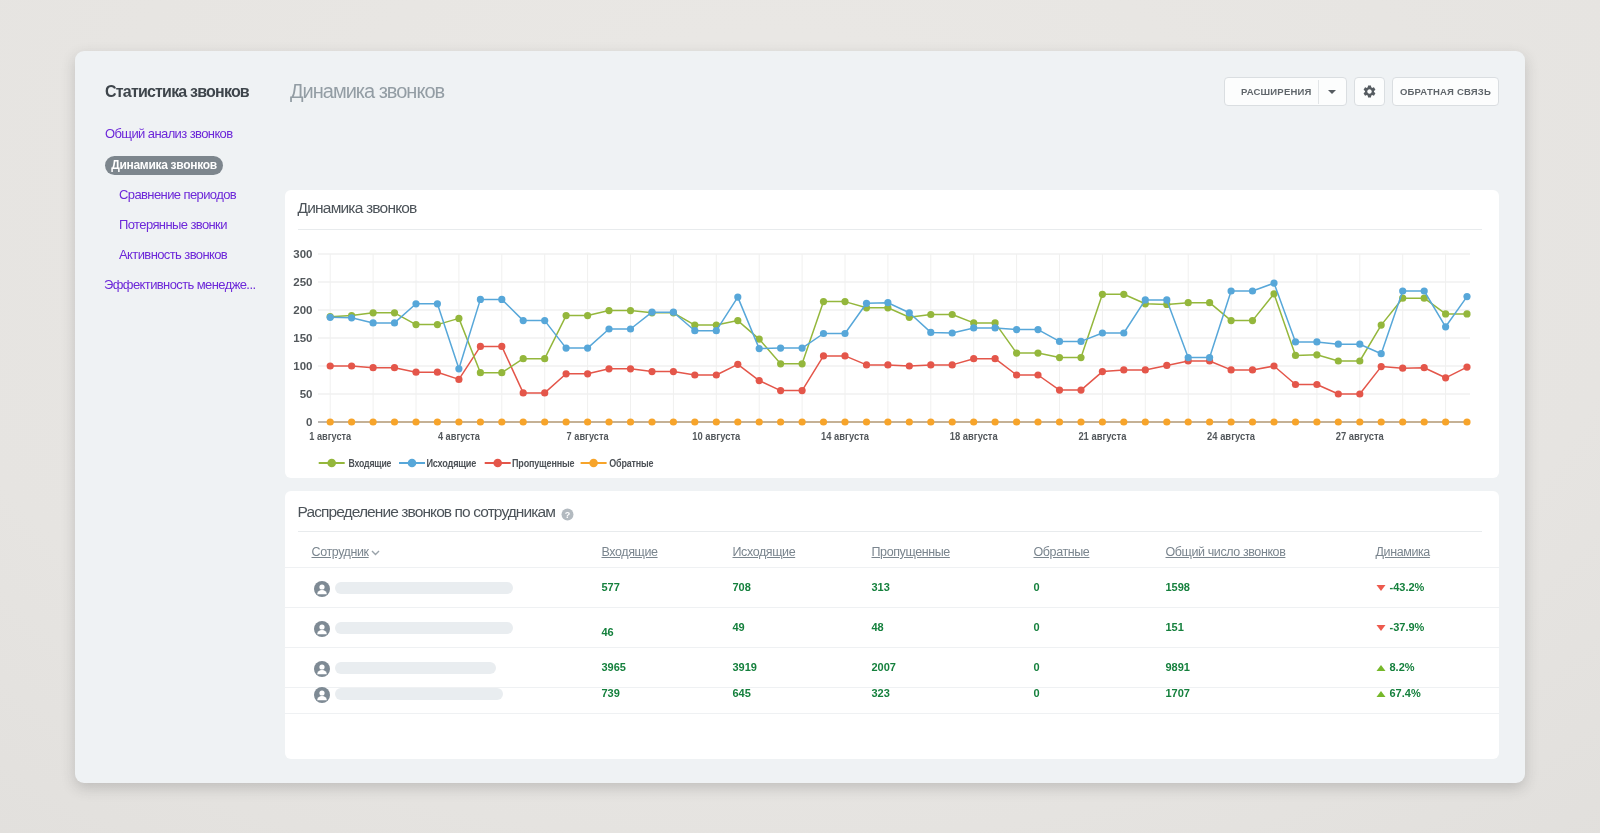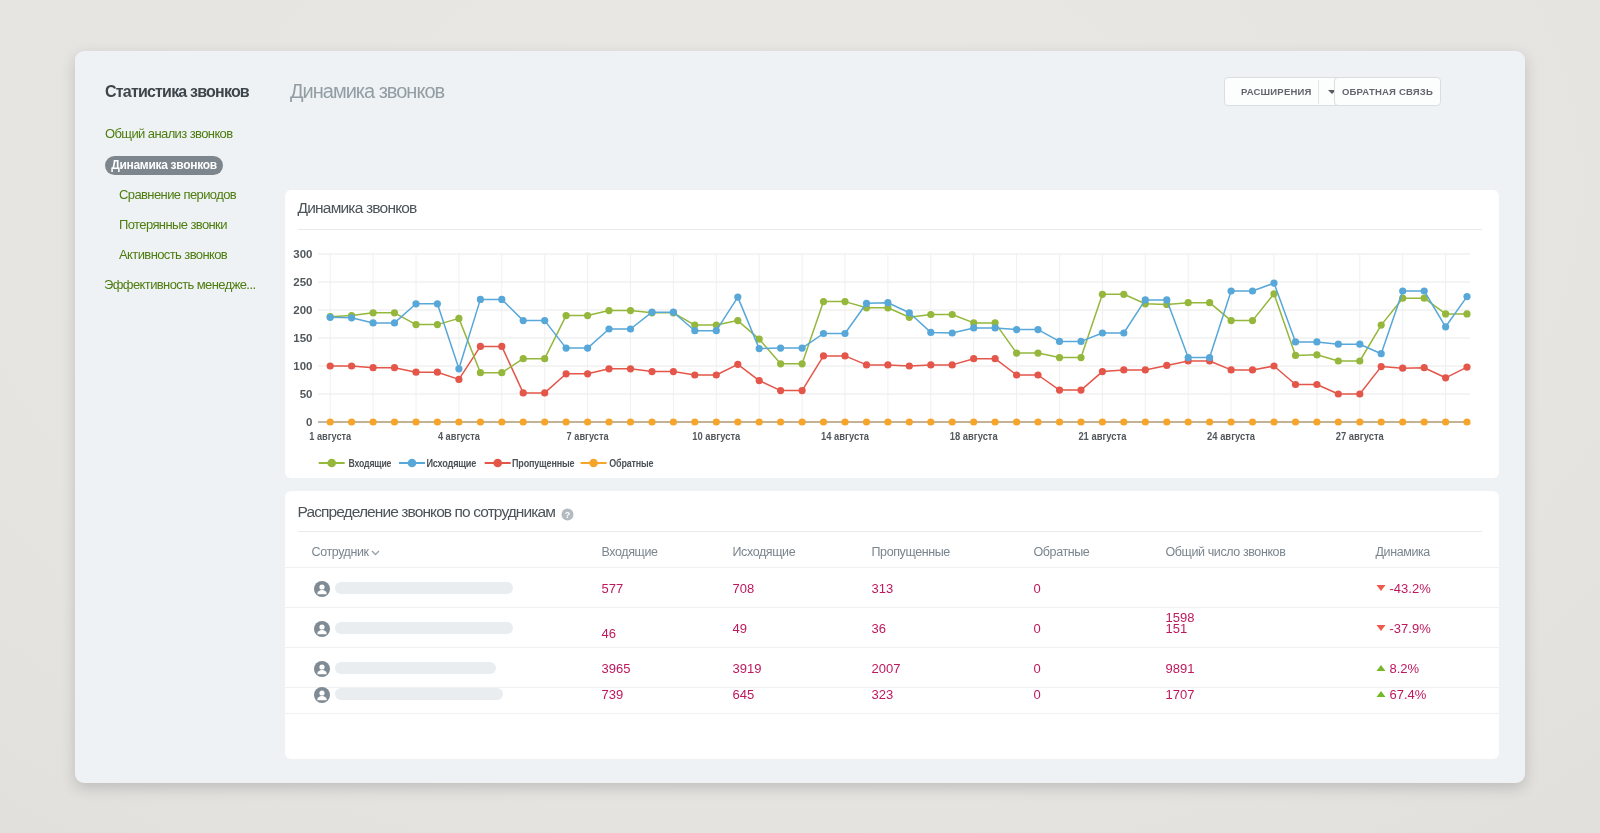--- a/index.html
+++ b/index.html
@@ -11,36 +11,36 @@
     position:relative;
   }
   .card {
     position:absolute; left:75px; top:51px; width:1450px; height:732px;
     background:#eff2f4; border-radius:9px;
     box-shadow:0 5px 14px rgba(60,60,60,.22);
   }
   .abs { position:absolute; }
   
   .sb-title { left:30px; top:32px; font-size:16px; letter-spacing:-0.8px; font-weight:bold; color:#3e454b; }
-  .mi { font-size:13px; letter-spacing:-0.6px; color:#4d7c0f; }
+  .mi { font-size:13px; letter-spacing:-0.6px; color:#6d28d9; }
   .pill { left:30px; top:105px; width:118px; height:19px; background:#7d868d; border-radius:10px;
           color:#fff; font-size:12px; letter-spacing:-0.3px; font-weight:bold; text-align:center; line-height:19px; }
   
   .hdr { left:215px; top:29px; font-size:20px; letter-spacing:-1px; color:#939da4; }
   .btn { top:26px; height:29px; background:#fcfdfd; border:1px solid #dadee1; border-radius:4px;
          font-size:9.5px; font-weight:bold; letter-spacing:.2px; color:#60666b;
          display:flex; align-items:center; justify-content:center; }
   
   .panel { left:210px; width:1214px; background:#fff; border-radius:6px; }
   .ptitle { left:12.5px; font-size:15.5px; letter-spacing:-0.8px; color:#4c5359; }
   .pline { left:12.5px; width:1184px; height:1px; background:#e8ebed; }
   .chip { left:18.5px; top:17px; width:167px; height:27px; background:#c6e8f7; border-radius:3px;
           font-size:12.5px; letter-spacing:-0.4px; color:#353c42; line-height:27px; padding-left:11px; white-space:nowrap; overflow:hidden; }
-  .th { font-size:12.5px; letter-spacing:-0.4px; color:#7a858e; }
-  .td { font-size:13px; color:#be185d; }
+  .th { font-size:12.5px; letter-spacing:-0.4px; color:#7a858e;text-decoration:underline; }
+  .td { font-size:11px; color:#15803d;font-weight:bold; }
   .bar { height:12px; background:#e9edf0; border-radius:6px; top:14px; }
   .sep { left:0; width:1214px; height:1px; background:#eff1f3; }
   svg text.ax { font-family:"Liberation Sans",sans-serif; font-size:11.5px; font-weight:bold; fill:#53585c; }
   svg text.lg { font-family:"Liberation Sans",sans-serif; font-size:10.5px; font-weight:bold; letter-spacing:-0.2px; fill:#4c5156; }
 </style>
 </head>
 <body>
 <div class="card">
 
   <div class="abs sb-title">Статистика звонков</div>
@@ -55,21 +55,21 @@
   <div class="abs btn" style="left:1149px; width:123px;">
     <span class="abs" style="left:16px; top:8px;">РАСШИРЕНИЯ</span>
     <span class="abs" style="left:93px; top:1.5px; width:1px; height:24px; background:#e2e5e7;"></span>
     <span class="abs" style="left:103px; top:12px; width:0; height:0; border-left:4.5px solid transparent; border-right:4.5px solid transparent; border-top:4.5px solid #555b60;"></span>
   </div>
   <div class="abs btn" style="left:1279px; width:31px;">
     <svg width="15" height="15" viewBox="0 0 24 24" fill="#565c61">
         <path d="M19.14 12.94c.04-.3.06-.61.06-.94 0-.32-.02-.64-.07-.94l2.03-1.58c.18-.14.23-.41.12-.61l-1.92-3.32c-.12-.22-.37-.29-.59-.22l-2.39.96c-.5-.38-1.03-.7-1.62-.94l-.36-2.54c-.04-.24-.24-.41-.48-.41h-3.84c-.24 0-.43.17-.47.41l-.36 2.54c-.59.24-1.13.57-1.62.94l-2.39-.96c-.22-.08-.47 0-.59.22L2.74 8.87c-.12.21-.08.47.12.61l2.03 1.58c-.05.3-.09.63-.09.94s.02.64.07.94l-2.03 1.58c-.18.14-.23.41-.12.61l1.92 3.32c.12.22.37.29.59.22l2.39-.96c.5.38 1.03.7 1.62.94l.36 2.54c.05.24.24.41.48.41h3.84c.24 0 .44-.17.47-.41l.36-2.54c.59-.24 1.13-.56 1.62-.94l2.39.96c.22.08.47 0 .59-.22l1.92-3.32c.12-.22.07-.47-.12-.61l-2.01-1.58zM12 15.6c-1.98 0-3.6-1.62-3.6-3.6s1.62-3.6 3.6-3.6 3.6 1.62 3.6 3.6-1.62 3.6-3.6 3.6z"></path>
       </svg>
   </div>
-  <div class="abs btn" style="left:1259px; width:107px;text-align:right;">ОБРАТНАЯ СВЯЗЬ</div>
+  <div class="abs btn" style="left:1317px; width:107px;text-align:right;">ОБРАТНАЯ СВЯЗЬ</div>
 
 
   <div class="abs panel" style="top:139px; height:287.5px;">
     <div class="abs ptitle" style="top:9px;">Динамика звонков</div>
     <div class="abs pline" style="top:38.5px;"></div>
     <svg class="abs" style="left:0; top:0;" width="1214" height="287" viewBox="0 0 1214 287">
 <line x1="33.0" y1="204.0" x2="1185.0" y2="204.0" stroke="#e9e9e9" stroke-width="1"></line>
 <line x1="33.0" y1="176.0" x2="1185.0" y2="176.0" stroke="#e9e9e9" stroke-width="1"></line>
 <line x1="33.0" y1="148.0" x2="1185.0" y2="148.0" stroke="#e9e9e9" stroke-width="1"></line>
 <line x1="33.0" y1="120.0" x2="1185.0" y2="120.0" stroke="#e9e9e9" stroke-width="1"></line>
@@ -377,37 +377,37 @@
 <svg class="abs" style="left:28.5px; top:13px;" width="16" height="16" viewBox="0 0 16 16">
       <circle cx="8" cy="8" r="8" fill="#7e8a94"></circle>
       <circle cx="8" cy="6" r="2.6" fill="#fff"></circle>
       <path d="M3.2 13.2 a4.8 4.2 0 0 1 9.6 0 z" fill="#fff"></path>
     </svg>
 <div class="abs bar" style="left:50px; width:178px;"></div>
 <div class="abs td" style="left:316.5px; top:13.5px;">577</div>
 <div class="abs td" style="left:447.5px; top:13.5px;">708</div>
 <div class="abs td" style="left:586.5px; top:13.5px;">313</div>
 <div class="abs td" style="left:748.5px; top:13.5px;">0</div>
-<div class="abs td" style="left:880.5px; top:13.5px;margin-top:29px;">1598</div>
+<div class="abs td" style="left:880.5px; top:13.5px;">1598</div>
 <svg class="abs" style="left:1090.5px; top:16.5px;" width="10" height="8" viewBox="0 0 10 8">
           <polygon points="0.5,1 9.5,1 5,7" fill="#ed5a4d"></polygon>
         </svg>
 <div class="abs td" style="left:1104.5px; top:13.5px;">-43.2%</div>
 <div class="abs sep" style="top:39.5px;"></div>
 </div>
 <div class="abs" style="left:0; top:117.0px; width:1214px; height:40px;">
 <svg class="abs" style="left:28.5px; top:13px;" width="16" height="16" viewBox="0 0 16 16">
       <circle cx="8" cy="8" r="8" fill="#7e8a94"></circle>
       <circle cx="8" cy="6" r="2.6" fill="#fff"></circle>
       <path d="M3.2 13.2 a4.8 4.2 0 0 1 9.6 0 z" fill="#fff"></path>
     </svg>
 <div class="abs bar" style="left:50px; width:178px;"></div>
 <div class="abs td" style="left:316.5px; top:18px;">46</div>
 <div class="abs td" style="left:447.5px; top:13.5px;">49</div>
-<div class="abs td" style="left:586.5px; top:13.5px;">36</div>
+<div class="abs td" style="left:586.5px; top:13.5px;">48</div>
 <div class="abs td" style="left:748.5px; top:13.5px;">0</div>
 <div class="abs td" style="left:880.5px; top:13.5px;">151</div>
 <svg class="abs" style="left:1090.5px; top:16.5px;" width="10" height="8" viewBox="0 0 10 8">
           <polygon points="0.5,1 9.5,1 5,7" fill="#ed5a4d"></polygon>
         </svg>
 <div class="abs td" style="left:1104.5px; top:13.5px;">-37.9%</div>
 <div class="abs sep" style="top:39.5px;"></div>
 </div>
 <div class="abs" style="left:0; top:157.0px; width:1214px; height:40px;">
 <svg class="abs" style="left:28.5px; top:13px;" width="16" height="16" viewBox="0 0 16 16">

